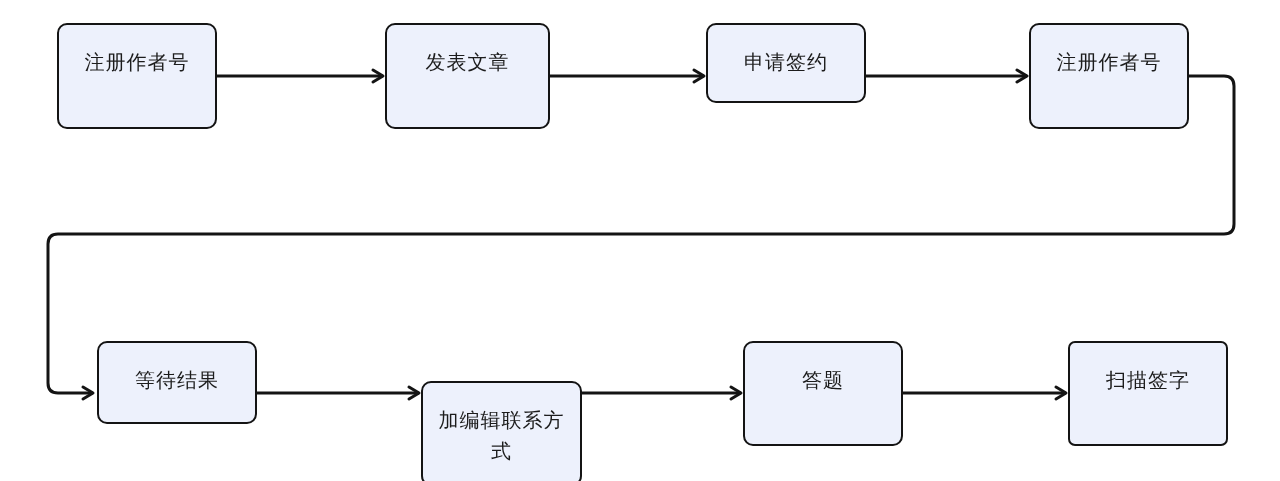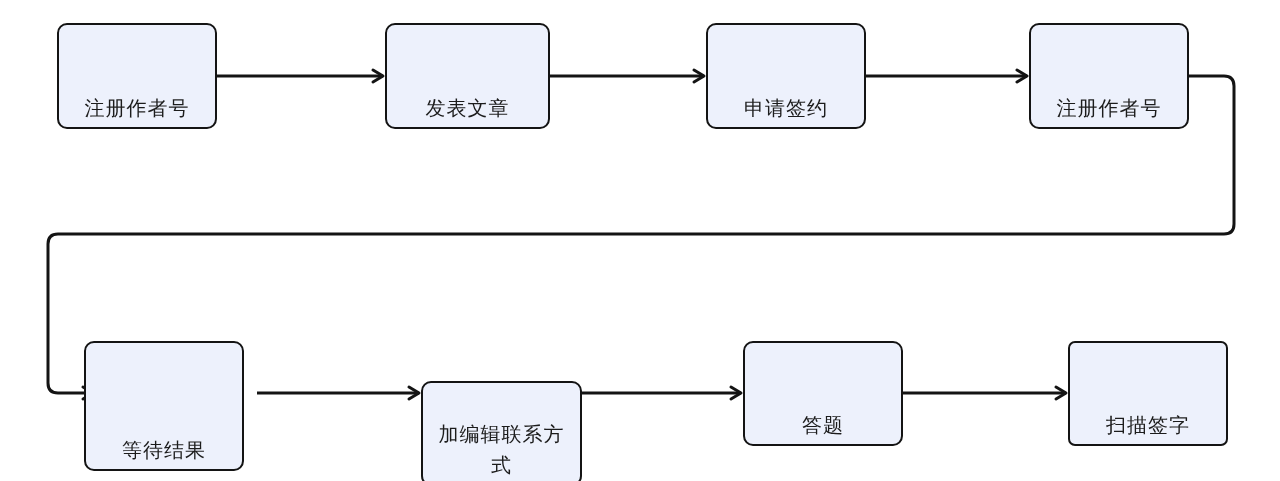--- a/index.html
+++ b/index.html
@@ -22,38 +22,38 @@
     width: 1280px;
     height: 481px;
   }
   .node {
     position: absolute;
     box-sizing: border-box;
     background: #edf1fc;
     border: 2.5px solid #141414;
     border-radius: 10px;
     display: flex;
-    align-items: flex-end;
+    align-items: flex-start;
     justify-content: center;
     text-align: center;
-    padding: 3px 12px;
+    padding: 22px 12px;
   }
   .node-label {
     font-size: 20px;
     line-height: 1.55;
     color: #1c1c1c;
     letter-spacing: 1px;
   }
   
   .n1 { left: 57px;   top: 23px;  width: 160px; height: 106px; }
   .n2 { left: 385px;  top: 23px;  width: 165px; height: 106px; }
-  .n3 { left: 706px;  top: 23px;  width: 160px; height: 106px; }
+  .n3 { left: 706px;  top: 23px;  width: 160px; height: 80px; }
   .n4 { left: 1029px; top: 23px;  width: 160px; height: 106px; }
   
-  .n5 { left: 84px;   top: 341px; width: 160px; height: 130px; }
+  .n5 { left: 97px;   top: 341px; width: 160px; height: 83px; }
   .n6 { left: 421px;  top: 341px; width: 161px; height: 105px; margin-top: 40px; }
   .n7 { left: 743px;  top: 341px; width: 160px; height: 105px; }
   .n8 { left: 1068px; top: 341px; width: 160px; height: 105px; border-radius: 7px; }
 </style>
 </head>
 <body>
 
 <div class="canvas">
 
   <svg class="connector-layer" viewBox="0 0 1280 481" xmlns="http://www.w3.org/2000/svg">

